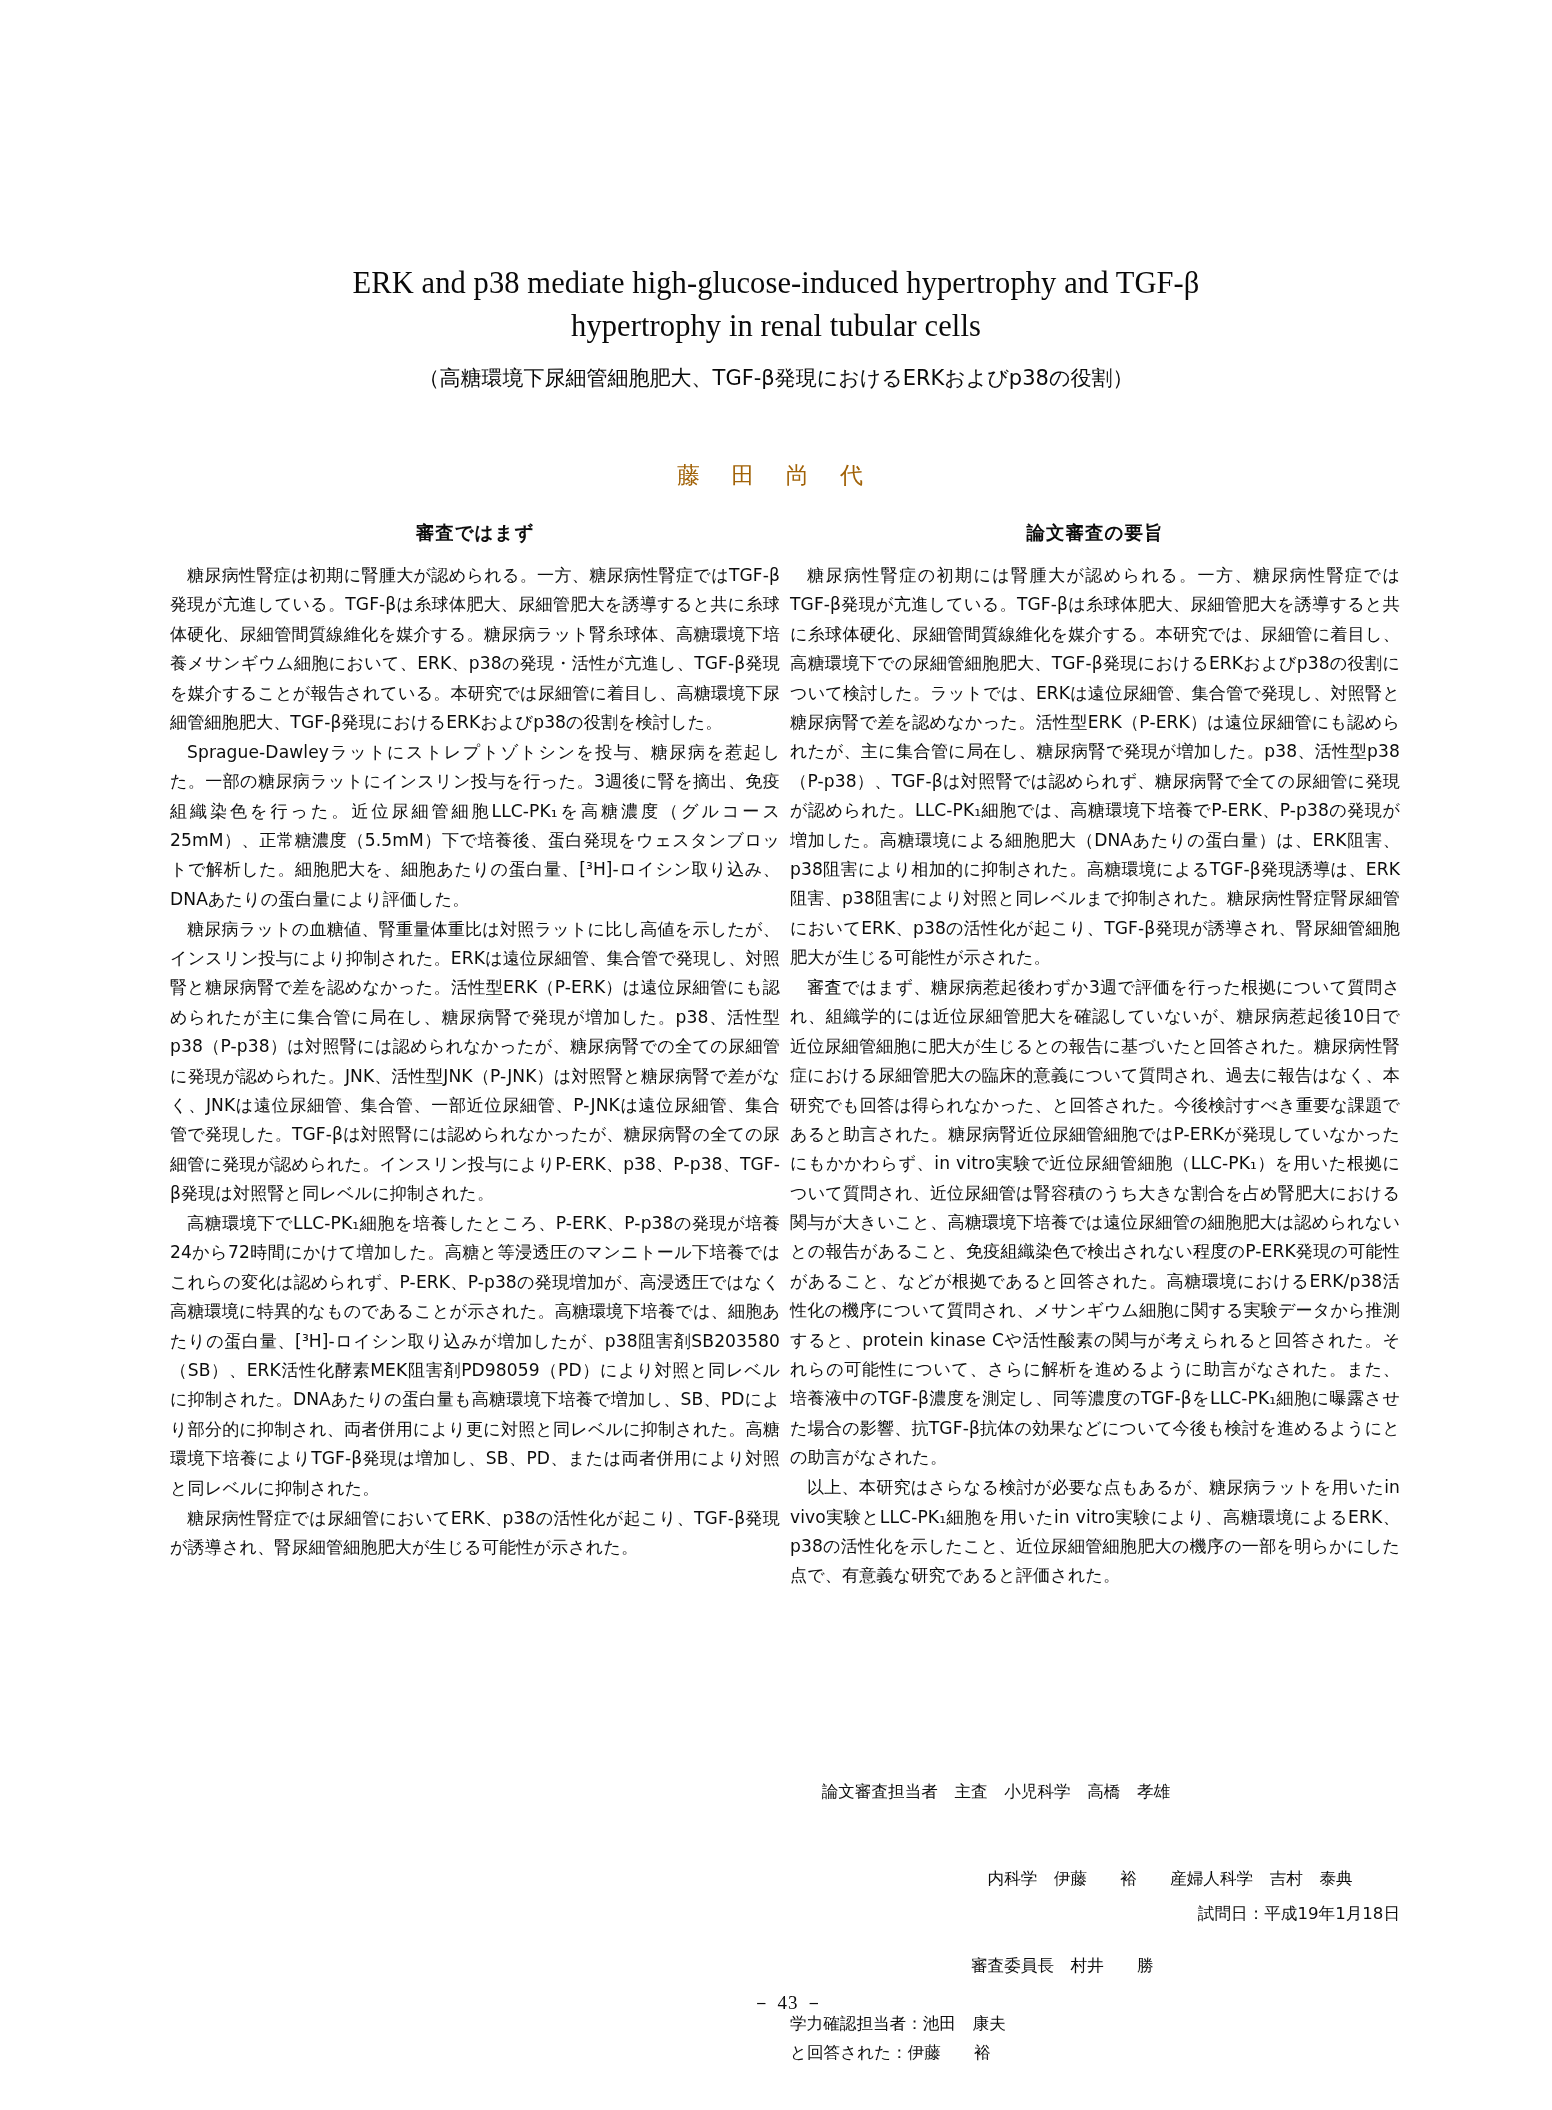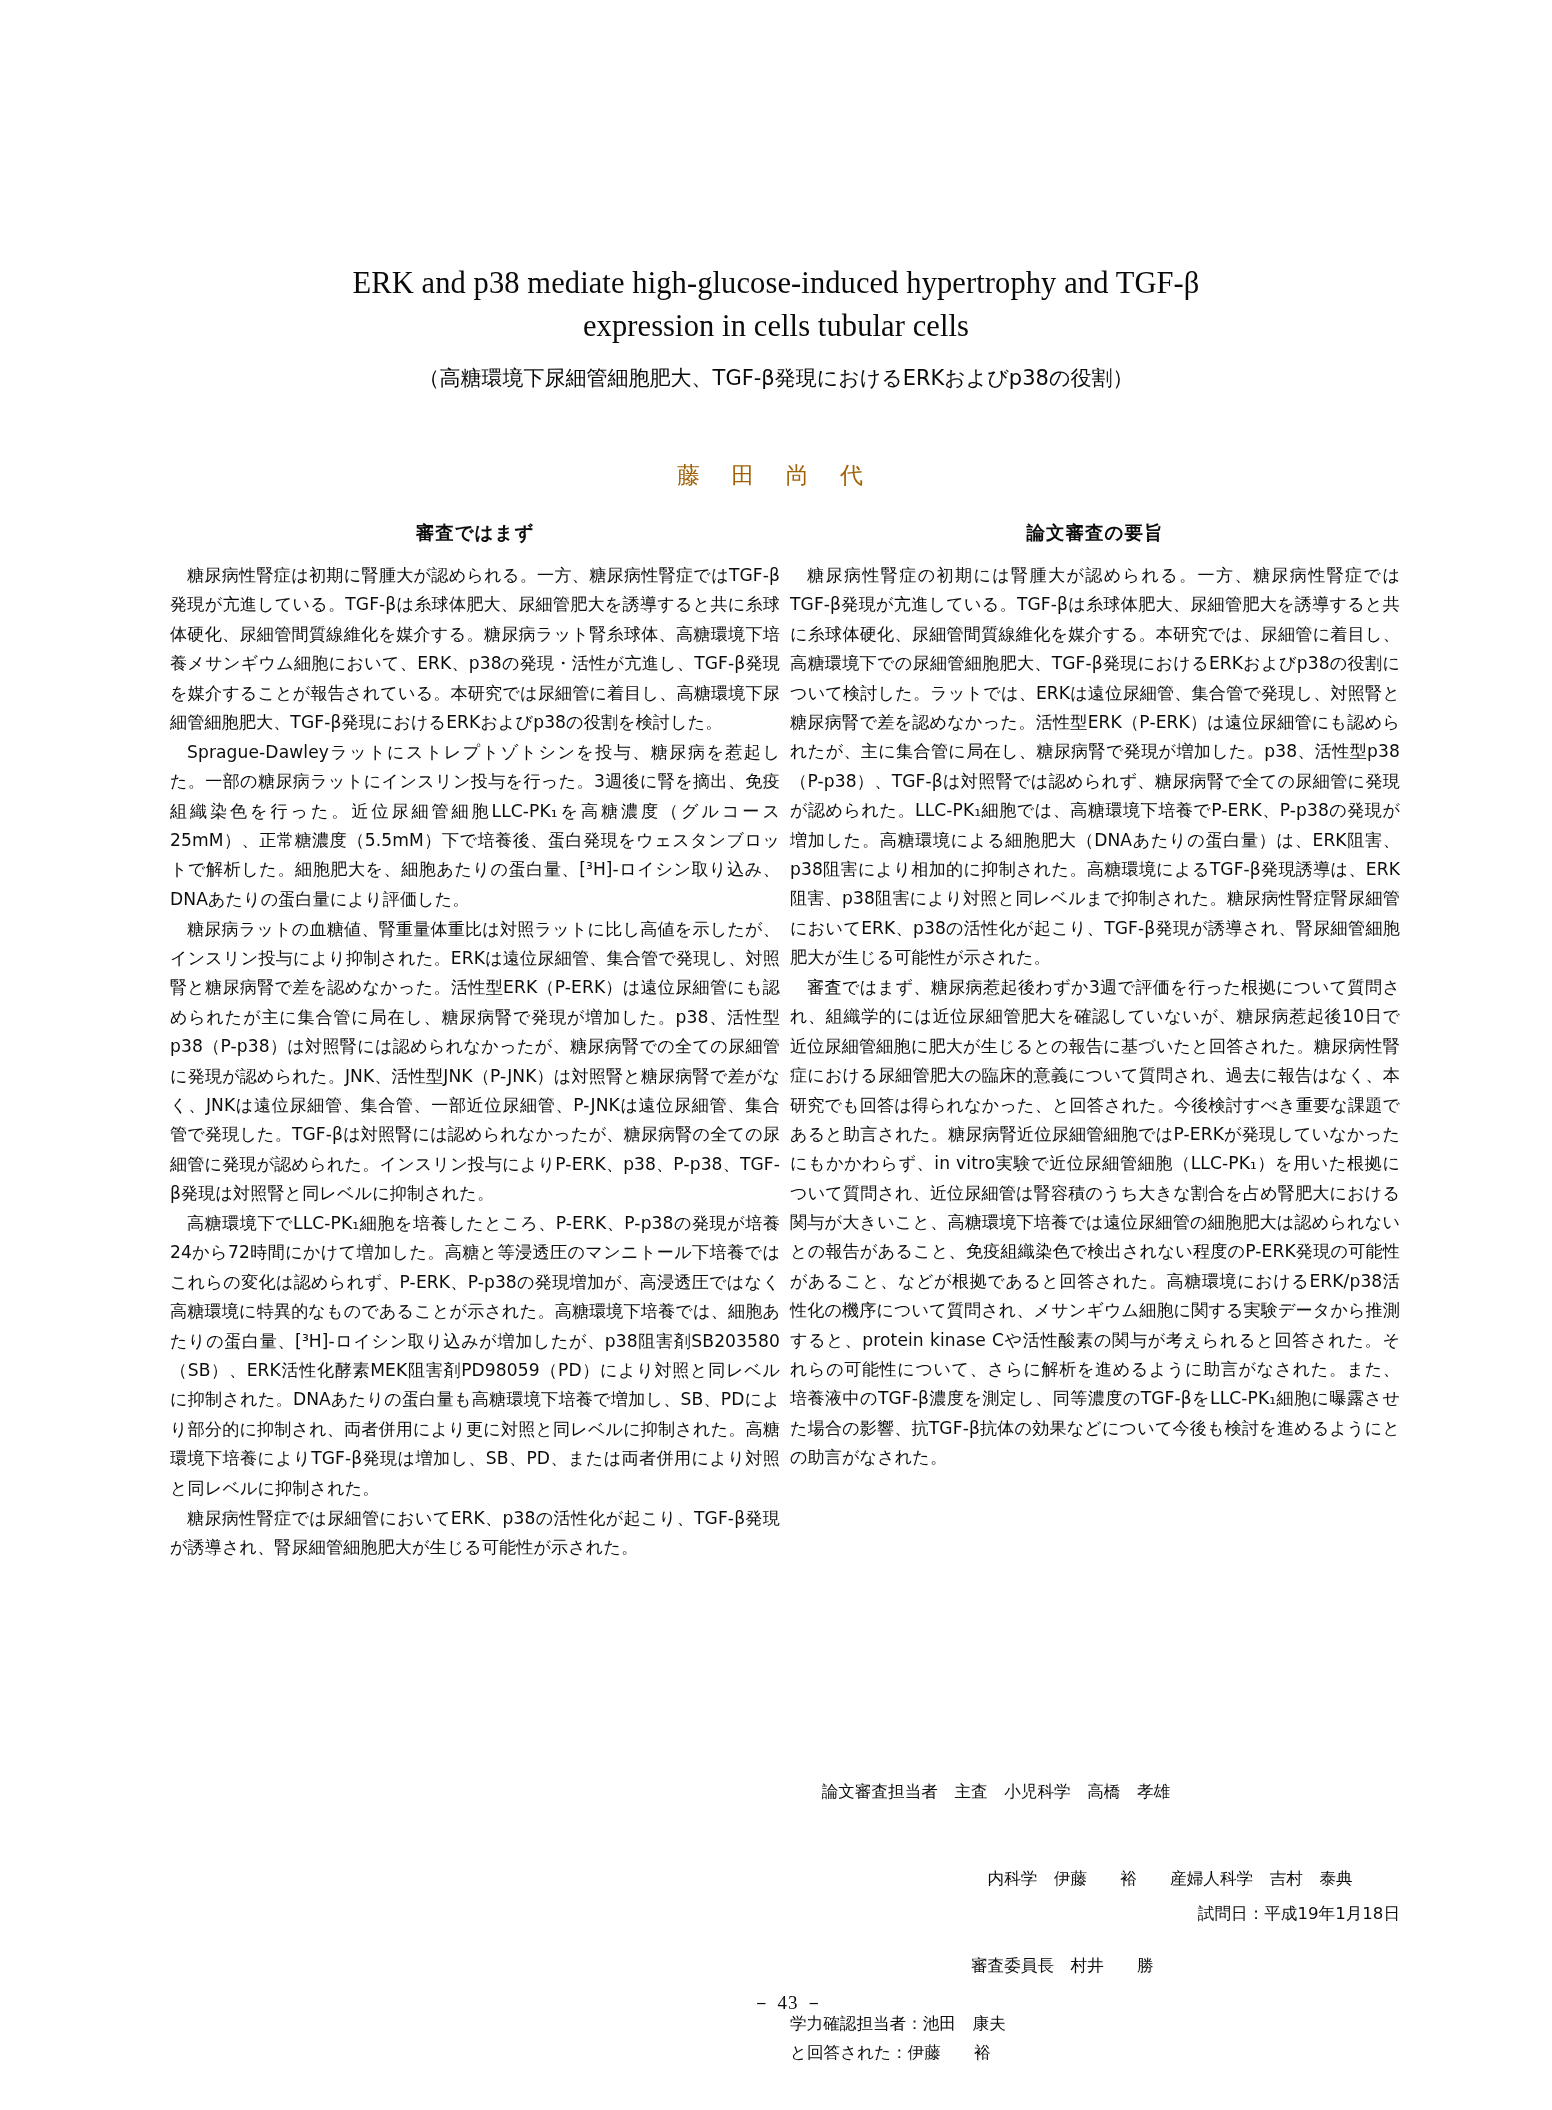--- a/index.html
+++ b/index.html
@@ -109,39 +109,40 @@
     font-size: 19px;
     letter-spacing: 1px;
   }
 </style>
 </head>
 <body>
 
 <div class="page">
 
   <div class="title-block">
-    <div class="title-en">ERK and p38 mediate high-glucose-induced hypertrophy and TGF-β expression in cells tubular cells</div>
+    <div class="title-en">ERK and p38 mediate high-glucose-induced hypertrophy and TGF-β hypertrophy in renal tubular cells</div>
     <div class="title-ja">（高糖環境下尿細管細胞肥大、TGF-β発現におけるERKおよびp38の役割）</div>
   </div>
 
   <div class="author">藤 田 尚 代</div>
 
   <div class="col col-left">
     <div class="col-head">審査ではまず</div>
     <p class="para">糖尿病性腎症は初期に腎腫大が認められる。一方、糖尿病性腎症ではTGF-β発現が亢進している。TGF-βは糸球体肥大、尿細管肥大を誘導すると共に糸球体硬化、尿細管間質線維化を媒介する。糖尿病ラット腎糸球体、高糖環境下培養メサンギウム細胞において、ERK、p38の発現・活性が亢進し、TGF-β発現を媒介することが報告されている。本研究では尿細管に着目し、高糖環境下尿細管細胞肥大、TGF-β発現におけるERKおよびp38の役割を検討した。</p>
     <p class="para">Sprague-Dawleyラットにストレプトゾトシンを投与、糖尿病を惹起した。一部の糖尿病ラットにインスリン投与を行った。3週後に腎を摘出、免疫組織染色を行った。近位尿細管細胞LLC-PK₁を高糖濃度（グルコース25mM）、正常糖濃度（5.5mM）下で培養後、蛋白発現をウェスタンブロットで解析した。細胞肥大を、細胞あたりの蛋白量、[³H]-ロイシン取り込み、DNAあたりの蛋白量により評価した。</p>
     <p class="para">糖尿病ラットの血糖値、腎重量体重比は対照ラットに比し高値を示したが、インスリン投与により抑制された。ERKは遠位尿細管、集合管で発現し、対照腎と糖尿病腎で差を認めなかった。活性型ERK（P-ERK）は遠位尿細管にも認められたが主に集合管に局在し、糖尿病腎で発現が増加した。p38、活性型p38（P-p38）は対照腎には認められなかったが、糖尿病腎での全ての尿細管に発現が認められた。JNK、活性型JNK（P-JNK）は対照腎と糖尿病腎で差がなく、JNKは遠位尿細管、集合管、一部近位尿細管、P-JNKは遠位尿細管、集合管で発現した。TGF-βは対照腎には認められなかったが、糖尿病腎の全ての尿細管に発現が認められた。インスリン投与によりP-ERK、p38、P-p38、TGF-β発現は対照腎と同レベルに抑制された。</p>
     <p class="para">高糖環境下でLLC-PK₁細胞を培養したところ、P-ERK、P-p38の発現が培養24から72時間にかけて増加した。高糖と等浸透圧のマンニトール下培養ではこれらの変化は認められず、P-ERK、P-p38の発現増加が、高浸透圧ではなく高糖環境に特異的なものであることが示された。高糖環境下培養では、細胞あたりの蛋白量、[³H]-ロイシン取り込みが増加したが、p38阻害剤SB203580（SB）、ERK活性化酵素MEK阻害剤PD98059（PD）により対照と同レベルに抑制された。DNAあたりの蛋白量も高糖環境下培養で増加し、SB、PDにより部分的に抑制され、両者併用により更に対照と同レベルに抑制された。高糖環境下培養によりTGF-β発現は増加し、SB、PD、または両者併用により対照と同レベルに抑制された。</p>
     <p class="para">糖尿病性腎症では尿細管においてERK、p38の活性化が起こり、TGF-β発現が誘導され、腎尿細管細胞肥大が生じる可能性が示された。</p>
   </div>
 
   <div class="col col-right">
     <div class="col-head">論文審査の要旨</div>
     <p class="para">糖尿病性腎症の初期には腎腫大が認められる。一方、糖尿病性腎症ではTGF-β発現が亢進している。TGF-βは糸球体肥大、尿細管肥大を誘導すると共に糸球体硬化、尿細管間質線維化を媒介する。本研究では、尿細管に着目し、高糖環境下での尿細管細胞肥大、TGF-β発現におけるERKおよびp38の役割について検討した。ラットでは、ERKは遠位尿細管、集合管で発現し、対照腎と糖尿病腎で差を認めなかった。活性型ERK（P-ERK）は遠位尿細管にも認められたが、主に集合管に局在し、糖尿病腎で発現が増加した。p38、活性型p38（P-p38）、TGF-βは対照腎では認められず、糖尿病腎で全ての尿細管に発現が認められた。LLC-PK₁細胞では、高糖環境下培養でP-ERK、P-p38の発現が増加した。高糖環境による細胞肥大（DNAあたりの蛋白量）は、ERK阻害、p38阻害により相加的に抑制された。高糖環境によるTGF-β発現誘導は、ERK阻害、p38阻害により対照と同レベルまで抑制された。糖尿病性腎症腎尿細管においてERK、p38の活性化が起こり、TGF-β発現が誘導され、腎尿細管細胞肥大が生じる可能性が示された。</p>
     <p class="para">審査ではまず、糖尿病惹起後わずか3週で評価を行った根拠について質問され、組織学的には近位尿細管肥大を確認していないが、糖尿病惹起後10日で近位尿細管細胞に肥大が生じるとの報告に基づいたと回答された。糖尿病性腎症における尿細管肥大の臨床的意義について質問され、過去に報告はなく、本研究でも回答は得られなかった、と回答された。今後検討すべき重要な課題であると助言された。糖尿病腎近位尿細管細胞ではP-ERKが発現していなかったにもかかわらず、in vitro実験で近位尿細管細胞（LLC-PK₁）を用いた根拠について質問され、近位尿細管は腎容積のうち大きな割合を占め腎肥大における関与が大きいこと、高糖環境下培養では遠位尿細管の細胞肥大は認められないとの報告があること、免疫組織染色で検出されない程度のP-ERK発現の可能性があること、などが根拠であると回答された。高糖環境におけるERK/p38活性化の機序について質問され、メサンギウム細胞に関する実験データから推測すると、protein kinase Cや活性酸素の関与が考えられると回答された。それらの可能性について、さらに解析を進めるように助言がなされた。また、培養液中のTGF-β濃度を測定し、同等濃度のTGF-βをLLC-PK₁細胞に曝露させた場合の影響、抗TGF-β抗体の効果などについて今後も検討を進めるようにとの助言がなされた。</p>
+    <p class="para">以上、本研究はさらなる検討が必要な点もあるが、糖尿病ラットを用いたin vivo実験とLLC-PK₁細胞を用いたin vitro実験により、高糖環境によるERK、p38の活性化を示したこと、近位尿細管細胞肥大の機序の一部を明らかにした点で、有意義な研究であると評価された。</p>
   </div>
 
   <div class="sig-block">
     <div class="sig-row">
       <span>論文審査担当者</span><span>　</span><span>主査</span><span>　</span><span>小児科学</span><span>　</span><span>高橋　孝雄</span>
     </div>
     <div class="sig-row">
       <span>　　　　　　　　　　</span><span>内科学</span><span>　</span><span>伊藤　　裕</span><span>　　</span><span>産婦人科学</span><span>　</span><span>吉村　泰典</span>
     </div>
     <div class="sig-row">

